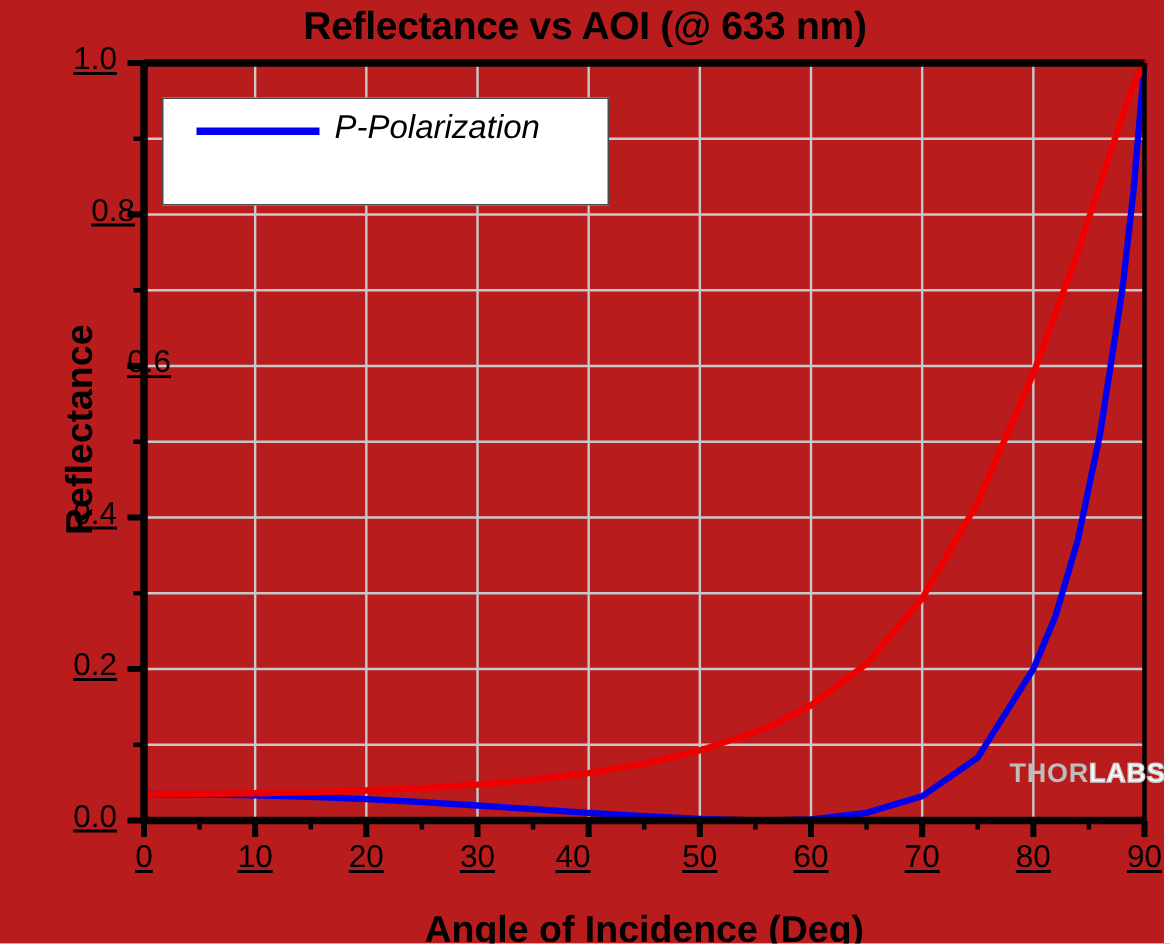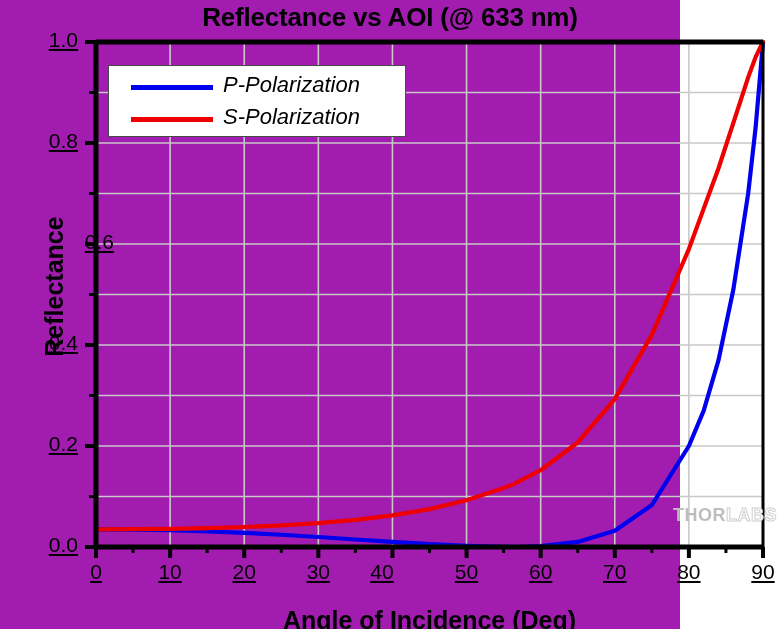--- a/index.html
+++ b/index.html
@@ -1,17 +1,17 @@
 <!DOCTYPE html>
 <html><head>
 <meta charset="utf-8">
 <style>
   html,body{margin:0;padding:0;background:#ffffff;}
   body{width:780px;height:629px;overflow:hidden;font-family:"Liberation Sans",sans-serif;}
-  #root{position:relative;width:680px;height:629px;background:#a21caf;}
+  #root{position:relative;width:776px;height:629px;background:#b91c1c;}
 
   #chart-title{
     position:absolute; left:0; top:2px; width:780px;
     text-align:center; font-size:26px; font-weight:bold; color:#000;
     letter-spacing:-0.2px;
     font-family:"Liberation Sans",sans-serif;
   }
 
   #plot-svg{position:absolute;left:0;top:0;}
 
@@ -120,42 +120,38 @@
     </svg>
 
   <div id="y-axis-title">Reflectance</div>
   <div id="x-axis-title">Angle of Incidence (Deg)</div>
 
   <div id="tick-labels">
       <div class="tick-label ytick-label" style="left: 0px; width: 78px; top: 533px;">0.0</div>
       <div class="tick-label ytick-label" style="left: 0px; width: 78px; top: 432px;">0.2</div>
       <div class="tick-label ytick-label" style="left: 0px; width: 78px; top: 331px;">0.4</div>
       <div class="tick-label ytick-label" style="left: 0px; width: 78px; top: 230px; margin-left: 36px;">0.6</div>
-      <div class="tick-label ytick-label" style="left: 0px; width: 78px; top: 129px;">0.8</div>
+      <div class="tick-label ytick-label" style="left: 12px; width: 78px; top: 129px;">0.8</div>
       <div class="tick-label ytick-label" style="left: 0px; width: 78px; top: 28px;">1.0</div>
       <div class="tick-label xtick-label" style="left: 66px; width: 60px; top: 560px;">0</div>
       <div class="tick-label xtick-label" style="left: 140.111px; width: 60px; top: 560px;">10</div>
       <div class="tick-label xtick-label" style="left: 214.222px; width: 60px; top: 560px;">20</div>
       <div class="tick-label xtick-label" style="left: 288.333px; width: 60px; top: 560px;">30</div>
       <div class="tick-label xtick-label" style="left: 352px; width: 60px; top: 560px;">40</div>
       <div class="tick-label xtick-label" style="left: 436.556px; width: 60px; top: 560px;">50</div>
       <div class="tick-label xtick-label" style="left: 510.667px; width: 60px; top: 560px;">60</div>
       <div class="tick-label xtick-label" style="left: 584.778px; width: 60px; top: 560px;">70</div>
       <div class="tick-label xtick-label" style="left: 658.889px; width: 60px; top: 560px;">80</div>
       <div class="tick-label xtick-label" style="left: 733px; width: 60px; top: 560px;">90</div>
     </div>
 
   <div id="legend-box">
     <div class="legend-row" style="top:6px;">
       <span class="legend-swatch" style="background:#0000ee;"></span>
       <span class="legend-text">P-Polarization</span>
     </div>
-    <div class="legend-row" style="top:38px;">
-      <span class="legend-swatch" style="background:#ee0000;"></span>
-      <span class="legend-text">S-Polarization</span>
-    </div>
   </div>
 
   <div id="watermark">
     <span id="wm-thor">THOR</span><span id="wm-labs">LABS</span>
   </div>
 
 </div>
 
 </body></html>

